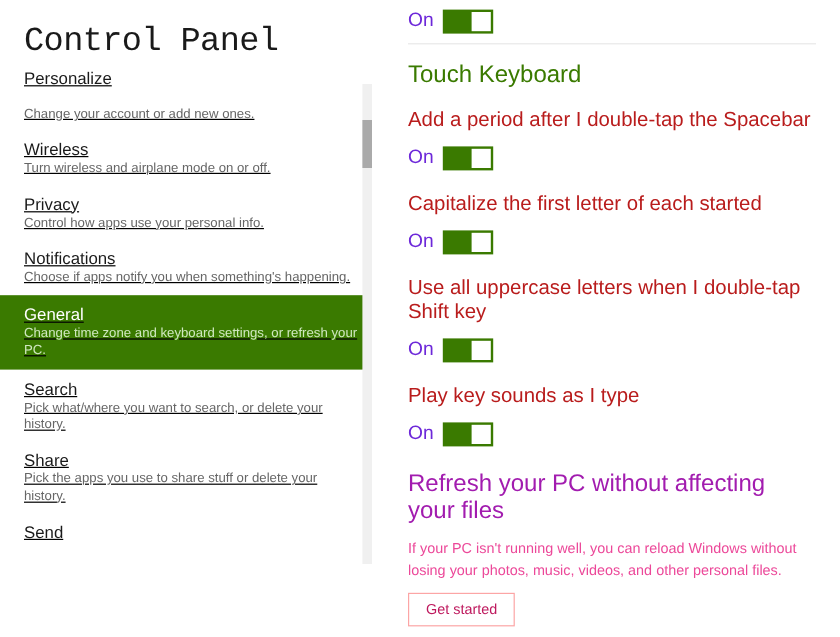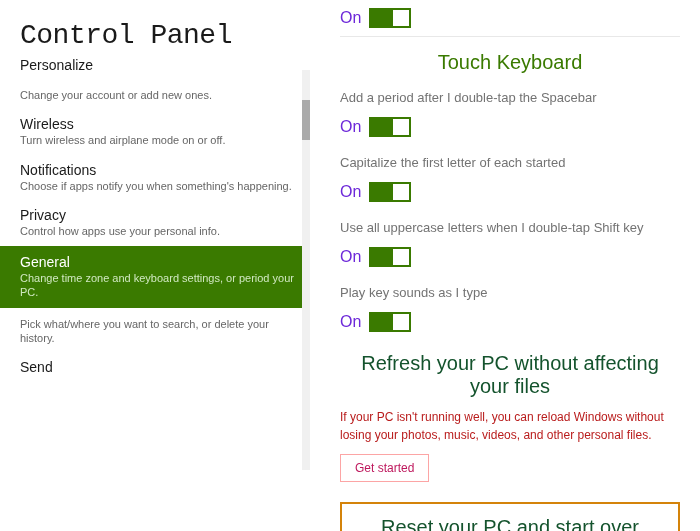--- a/index.html
+++ b/index.html
@@ -30,20 +30,21 @@
     }
 
     .nav-list {
       list-style: none;
     }
 
     .nav-item {
       padding: 6px 10px 6px 0;
       cursor: pointer;
       margin-bottom: 2px;
+      text-decoration: underline;
     }
 
     .nav-item.active {
       background: #3a7a00;
       padding: 8px 10px 8px 20px;
       margin-right: 0;
       margin-left: -20px;
       padding-left: 20px;
     }
 
@@ -95,22 +96,22 @@
 
     
     .setting-row {
       display: flex;
       align-items: center;
       justify-content: space-between;
       padding: 6px 0;
     }
 
     .setting-label {
-      font-size: 13px;
-      color: #737373;
+      font-size: 17px;
+      color: #b91c1c;
     }
 
     .toggle-container {
       display: flex;
       align-items: center;
       gap: 8px;
     }
 
     .toggle-on-label {
       font-size: 16px;
@@ -134,30 +135,29 @@
       width: 16px;
       height: 16px;
       background: #fff;
     }
 
     .section-title {
       font-size: 20px;
       font-weight: 200;
       color: #3a7a00;
       margin: 14px 0 10px 0;
-      text-align: center;
     }
 
     .section-title.black {
-      color: #14532d;
+      color: #a21caf;
     }
 
     .section-text {
       font-size: 12px;
-      color: #b91c1c;
+      color: #ec4899;
       line-height: 1.5;
       margin-bottom: 10px;
     }
 
     .get-started-btn {
       display: inline-block;
       padding: 6px 14px;
       border: 1px solid #fca5a5;
       font-size: 12px;
       color: #be185d;
@@ -192,33 +192,38 @@
       <div class="nav-item-title">Personalize</div>
     </li>
     <li class="nav-item">
       <div class="nav-item-subtitle">Change your account or add new ones.</div>
     </li>
     <li class="nav-item">
       <div class="nav-item-title">Wireless</div>
       <div class="nav-item-subtitle">Turn wireless and airplane mode on or off.</div>
     </li>
     <li class="nav-item">
+      <div class="nav-item-title">Privacy</div>
+      <div class="nav-item-subtitle">Control how apps use your personal info.</div>
+    </li>
+    <li class="nav-item">
       <div class="nav-item-title">Notifications</div>
       <div class="nav-item-subtitle">Choose if apps notify you when something's happening.</div>
     </li>
-    <li class="nav-item">
-      <div class="nav-item-title">Privacy</div>
-      <div class="nav-item-subtitle">Control how apps use your personal info.</div>
-    </li>
     <li class="nav-item active">
       <div class="nav-item-title">General</div>
-      <div class="nav-item-subtitle">Change time zone and keyboard settings, or period your PC.</div>
-    </li>
-    <li class="nav-item">
+      <div class="nav-item-subtitle">Change time zone and keyboard settings, or refresh your PC.</div>
+    </li>
+    <li class="nav-item">
+      <div class="nav-item-title">Search</div>
       <div class="nav-item-subtitle">Pick what/where you want to search, or delete your history.</div>
+    </li>
+    <li class="nav-item">
+      <div class="nav-item-title">Share</div>
+      <div class="nav-item-subtitle">Pick the apps you use to share stuff or delete your history.</div>
     </li>
     <li class="nav-item">
       <div class="nav-item-title">Send</div>
     </li>
   </ul>
 </div>
 
 <div class="right-panel">
 
   

